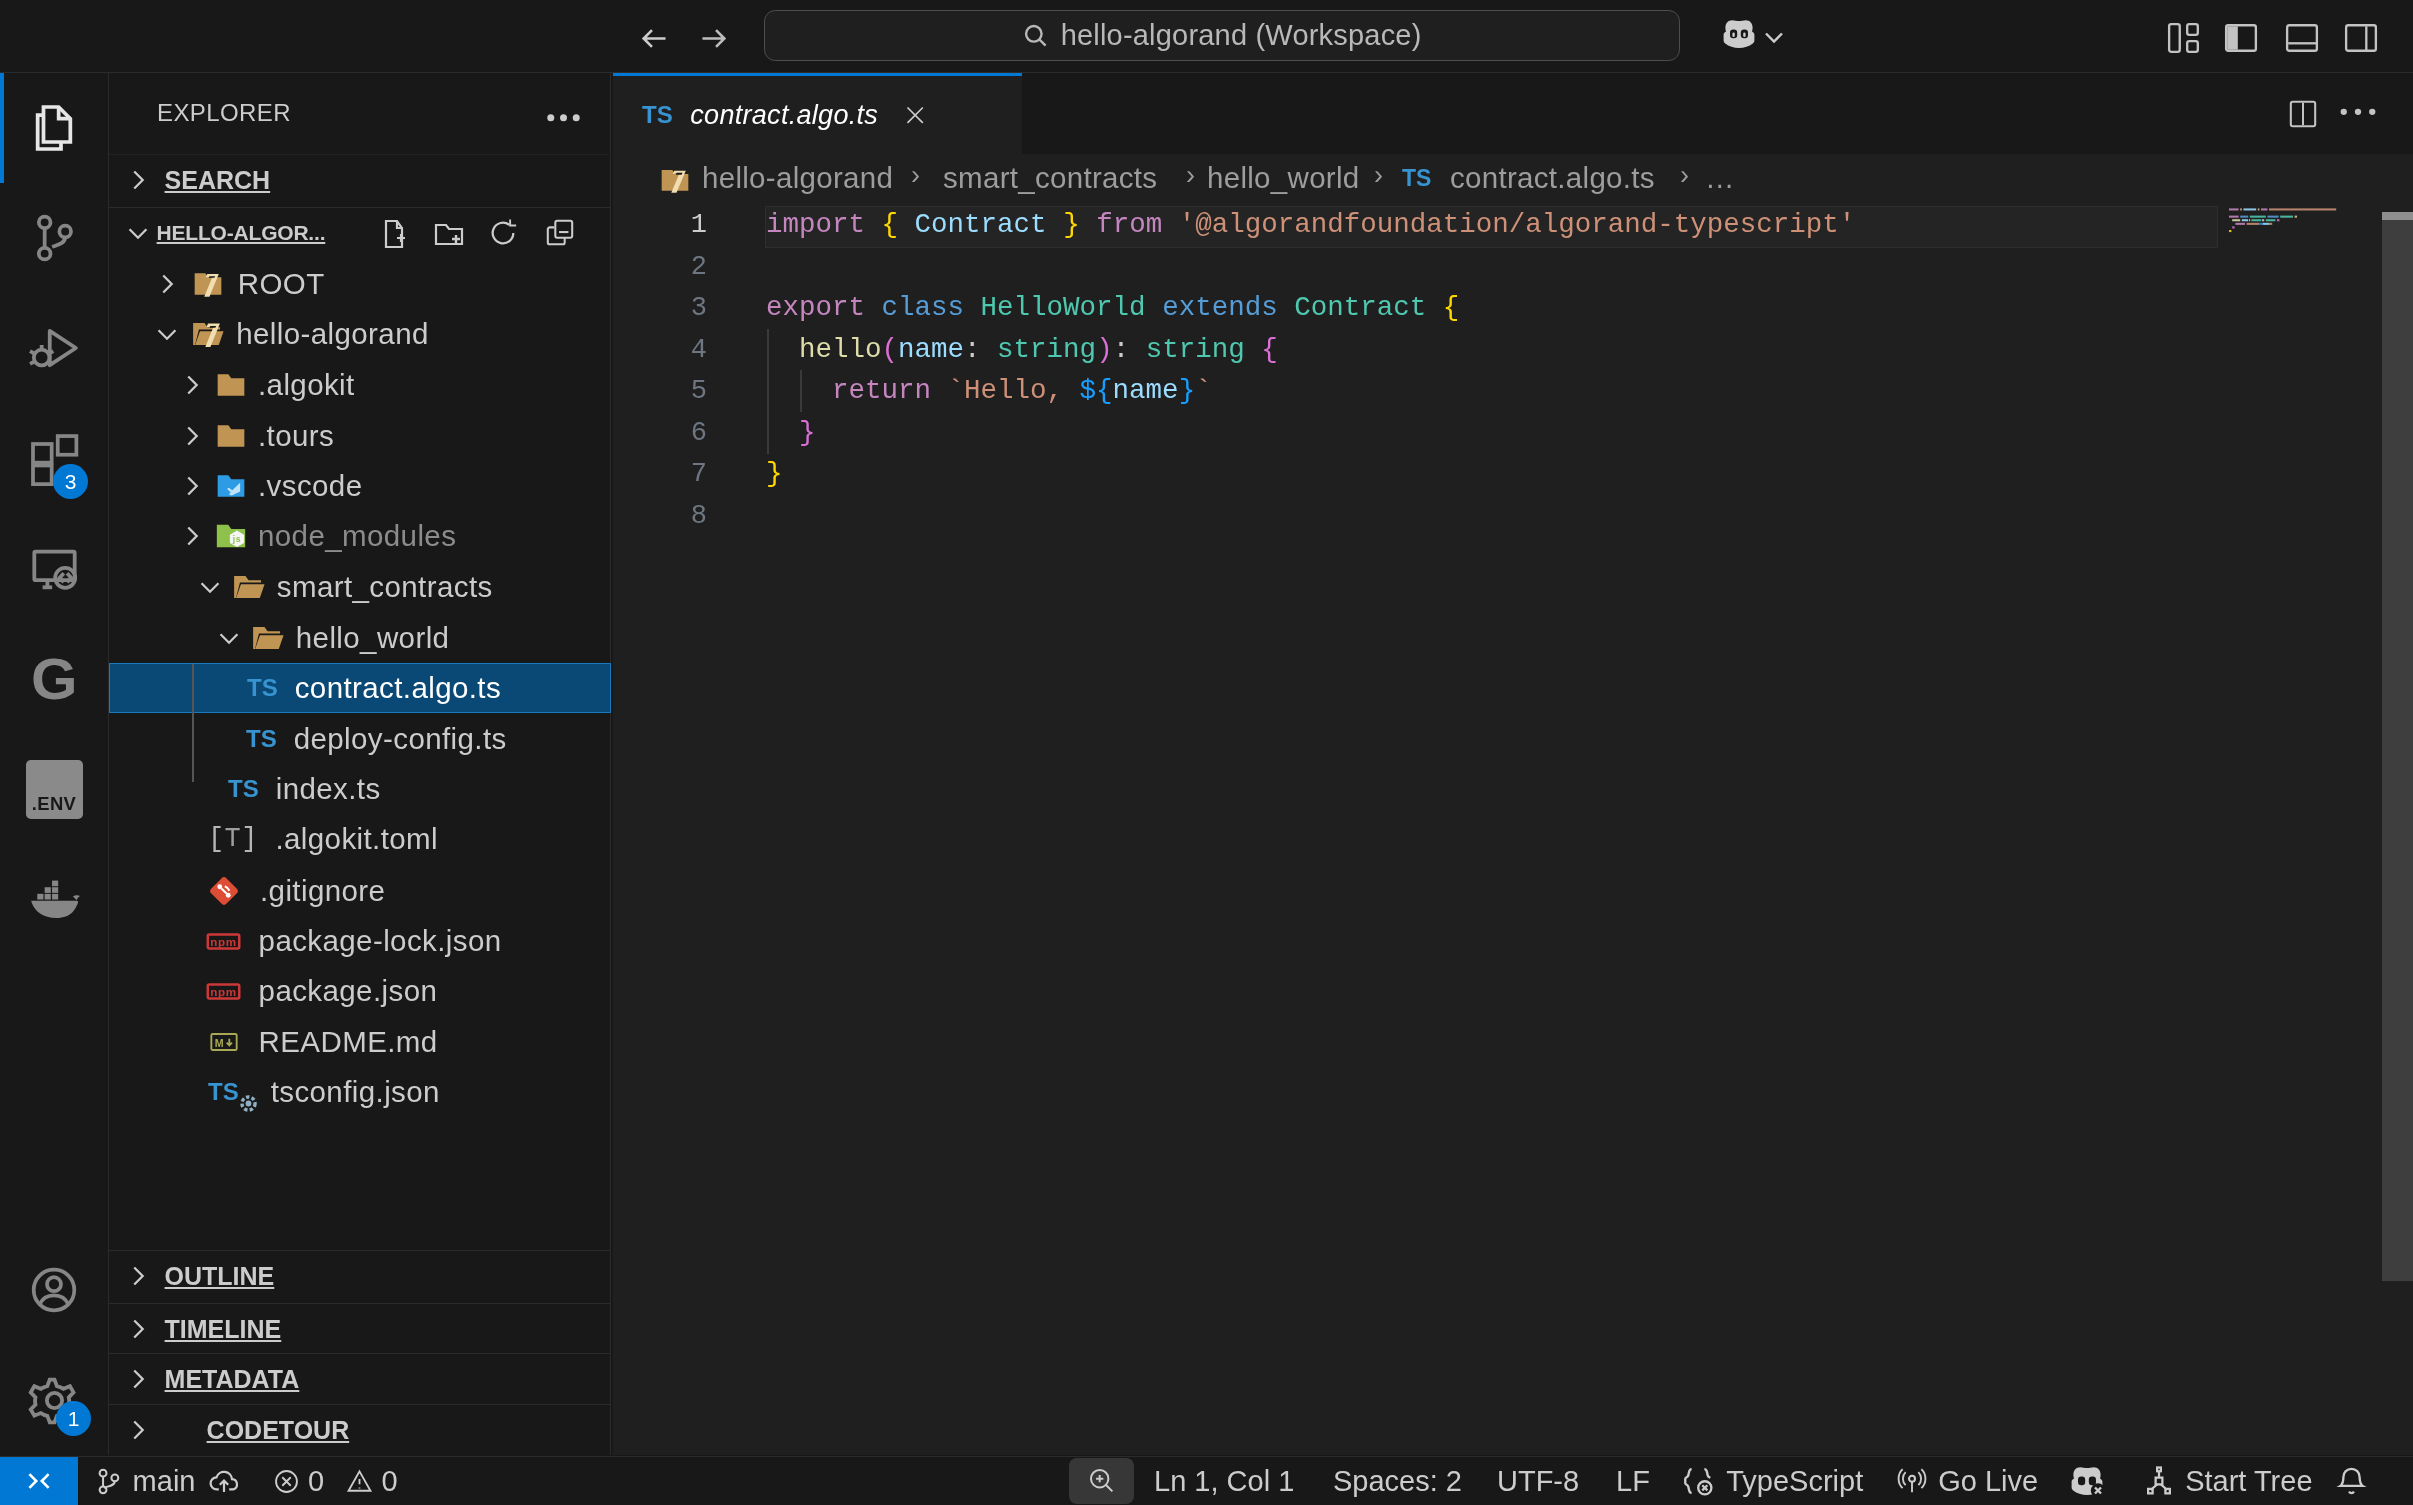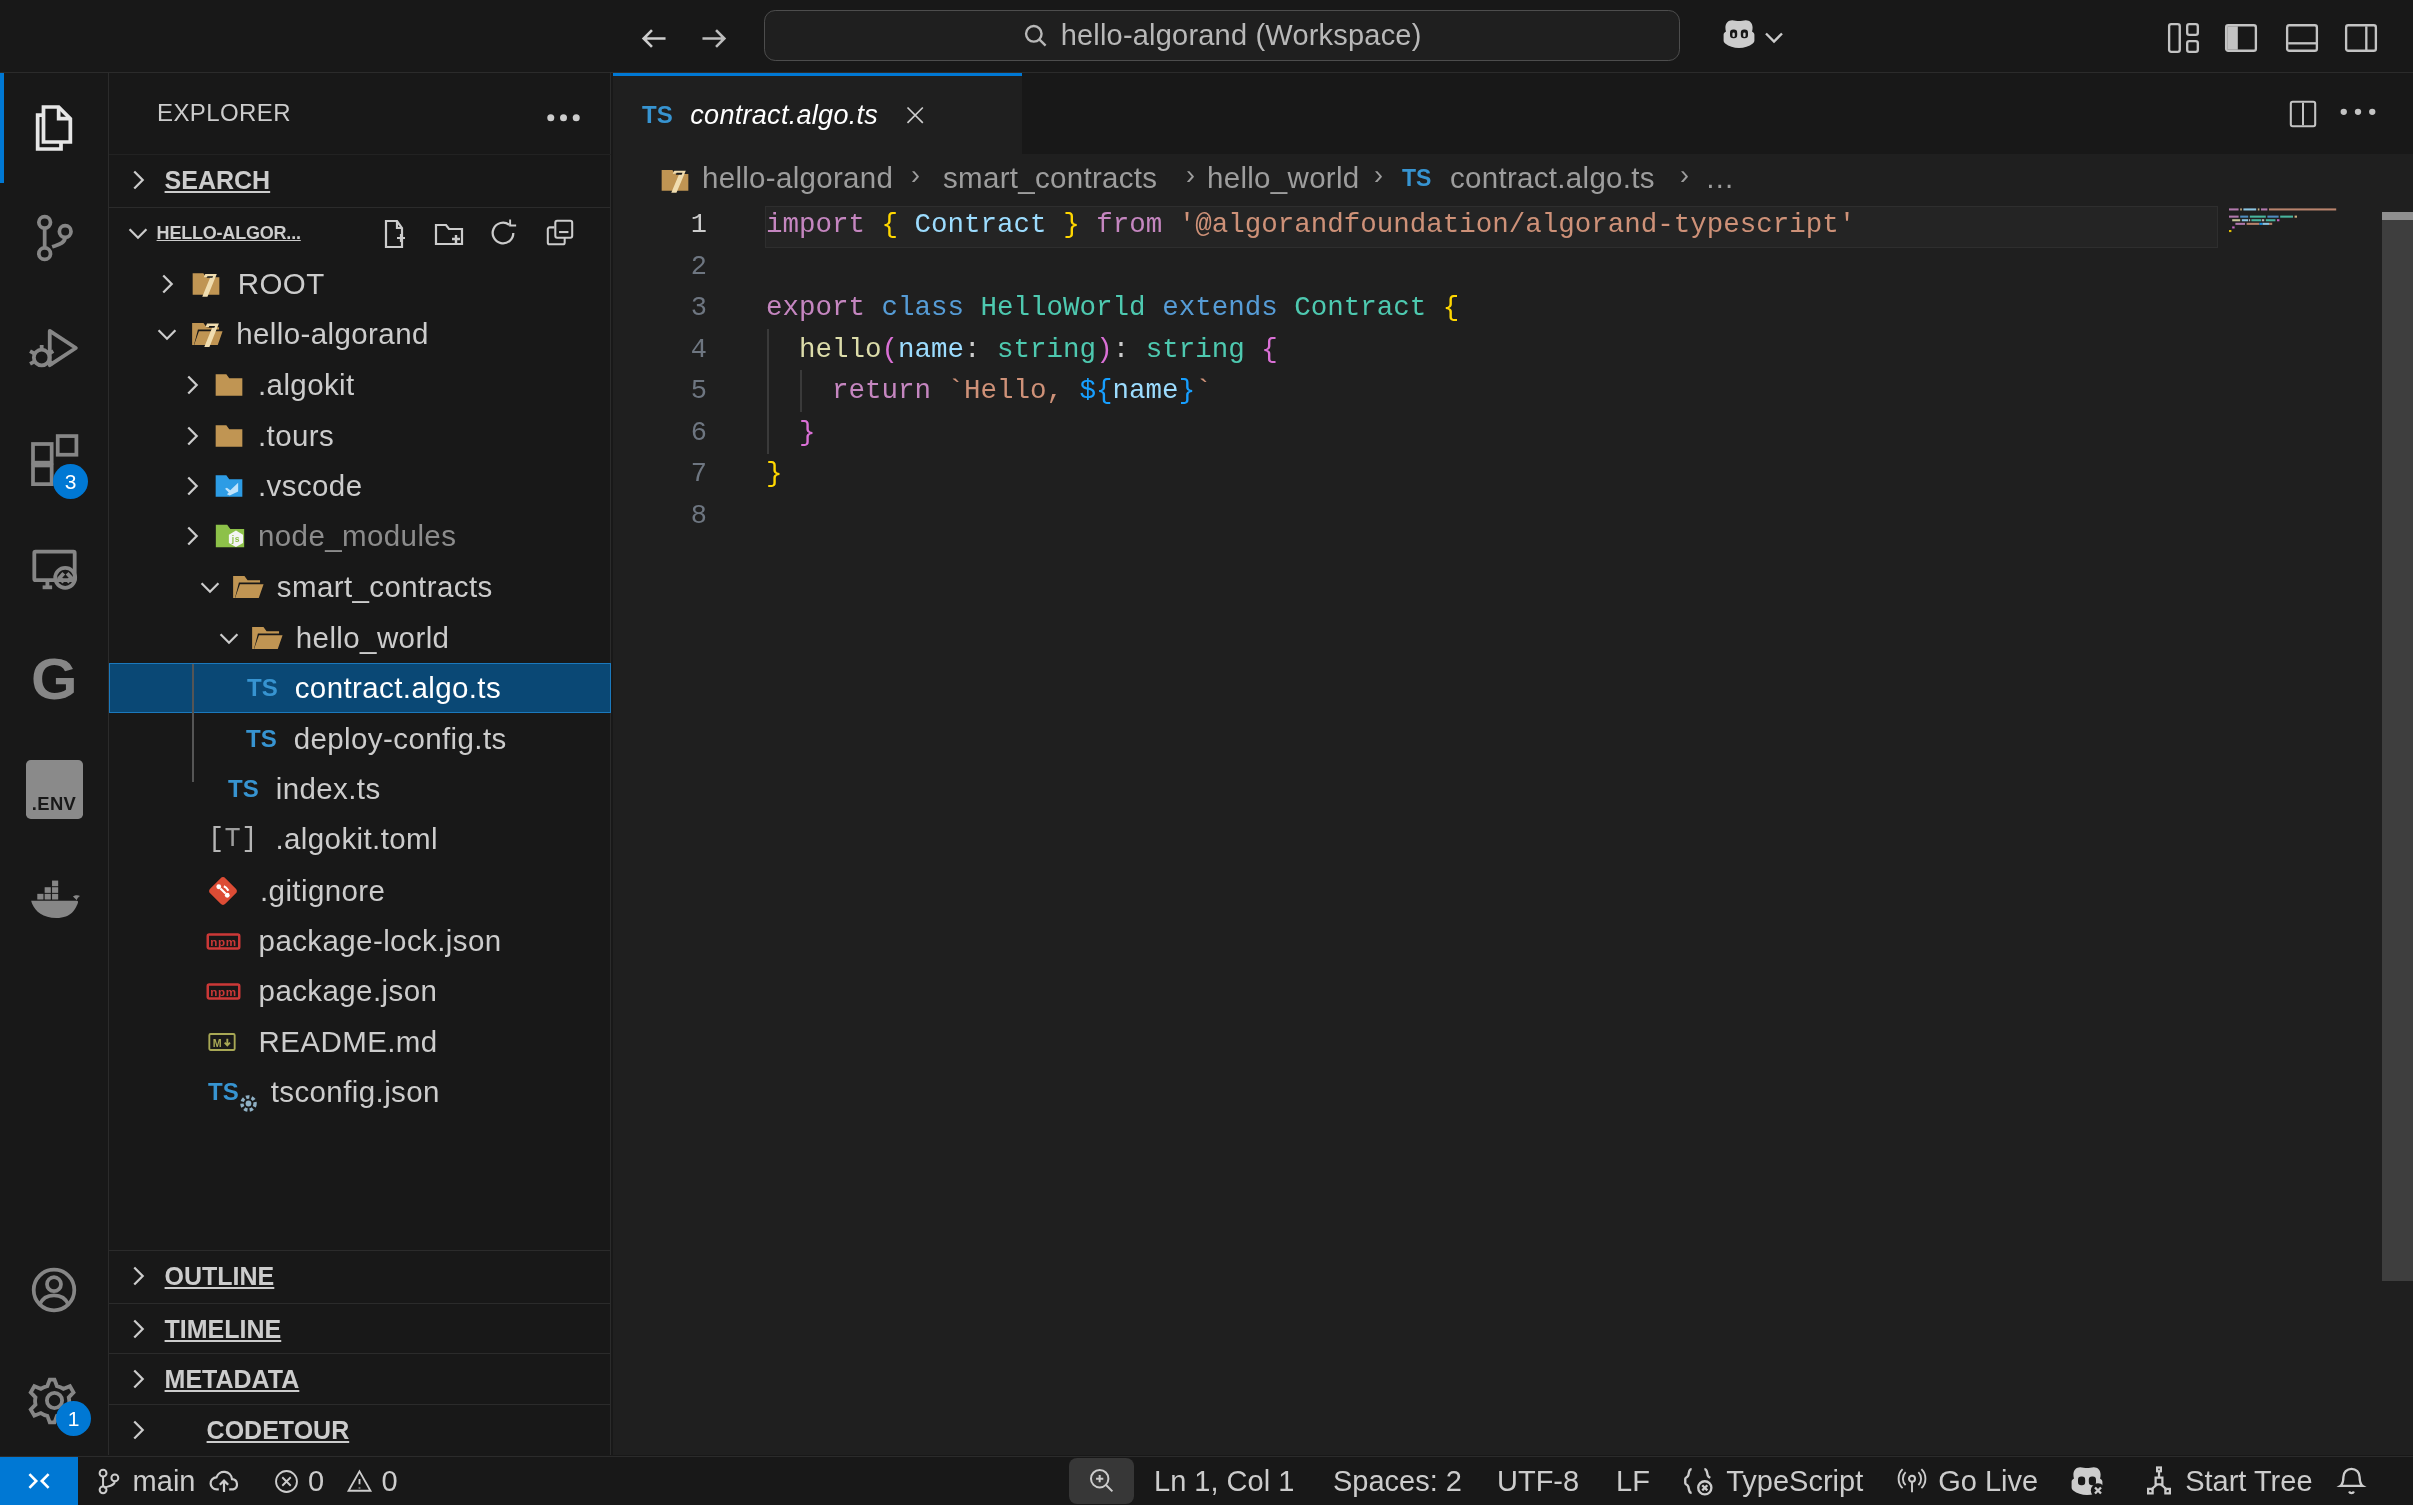--- a/index.html
+++ b/index.html
@@ -18,21 +18,21 @@
 .actitem { position:absolute; left:0; width:108px; height:110px; display:flex; align-items:center; justify-content:center; }
 .badge { position:absolute; background:#0078d4; color:#fff; border-radius:50%; width:35px; height:35px; font-size:21px; display:flex; align-items:center; justify-content:center; font-weight:400; }
 
 
 #sidebar { position:absolute; left:109px; top:73px; width:502px; height:1382px; background:#181818; border-right:1.6px solid #2b2b2b; }
 .sechead { position:absolute; left:0; width:502px; height:51px; display:flex; align-items:center; font-weight:bold; font-size:25px; color:#cccccc;text-decoration:underline; }
 .sechead .chev { margin-left:17.6px; margin-right:12.8px; }
 .row { position:absolute; left:0; width:502px; height:50px; display:flex; align-items:center; font-size:29.5px; letter-spacing:0.4px; color:#cccccc; white-space:nowrap; }
 .dim { color:#8c8c8c; }
 .chev { width:30px; height:30px; flex:none; }
-.ficon { width:35px; height:32px; flex:none; display:flex; align-items:center; justify-content:flex-start; }
+.ficon { width:35px; height:32px; flex:none; display:flex; align-items:center; justify-content:center; }
 .tslab { font-weight:bold; color:#3794d1; font-size:24px; letter-spacing:0px; }
 
 
 #editor { position:absolute; left:613px; top:73px; width:1801px; height:1382px; background:#1f1f1f; }
 #tabbar { position:absolute; left:0; top:0; width:1801px; height:81px; background:#181818; }
 #tab1 { position:absolute; left:0; top:0; width:409px; height:81px; background:#1f1f1f; border-top:3.2px solid #0078d4; display:flex; align-items:center; }
 #breadcrumbs { position:absolute; left:0; top:81px; width:1801px; height:50px; background:#1f1f1f; font-size:29.5px; letter-spacing:0.3px; color:#9d9d9d; white-space:nowrap; }
 #breadcrumbs > span { position:absolute; top:7.2px; }
 .bsep { color:#9d9d9d; font-size:27px; }
 #codearea { position:absolute; left:0; top:131px; width:1801px; height:1251px; font-family:"Liberation Mono", monospace; font-size:27.5px; }
@@ -187,21 +187,21 @@
     <svg class="chev" style="margin-left:14.4px;margin-right:11.2px" viewBox="0 0 16 16" fill="none" stroke="#cccccc" stroke-width="1.2">
         <path d="M6 3.5L10.5 8 6 12.5"></path>
       </svg>
     <span>SEARCH</span>
   </div>
 
   <div class="sechead" style="top:134px;border-top:1.6px solid #2b2b2b;width:502px;">
     <svg class="chev" style="margin-left:14.4px;margin-right:3.2px" viewBox="0 0 16 16" fill="none" stroke="#cccccc" stroke-width="1.2">
         <path d="M3.5 6L8 10.5 12.5 6"></path>
       </svg>
-    <span style="flex:1;font-size:18px;letter-spacing:-0.2px">HELLO-ALGOR...</span>
+    <span style="flex:1;font-size:21px;letter-spacing:-0.2px">HELLO-ALGOR...</span>
     <svg class="abs" style="left:269px;top:9.6px" width="32" height="32" viewBox="0 0 16 16" fill="none" stroke="#cccccc" stroke-width="1.1">
         <path d="M9.5 1.5H4v13h8V5z"></path>
         <path d="M9.5 1.5V5H12"></path>
         <path d="M9.5 10h4M11.5 8v4"></path>
       </svg>
     <svg class="abs" style="left:324px;top:9.6px" width="32" height="32" viewBox="0 0 16 16" fill="none" stroke="#cccccc" stroke-width="1.1">
         <path d="M1.5 3.5h5l1.5 2h6.5v7.5h-13z"></path>
         <path d="M9.5 10.5h4M11.5 8.5v4" stroke-width="1.2"></path>
       </svg>
     <svg class="abs" style="left:379px;top:10.4px" width="30" height="30" viewBox="0 0 16 16" fill="none" stroke="#cccccc" stroke-width="1.2">

